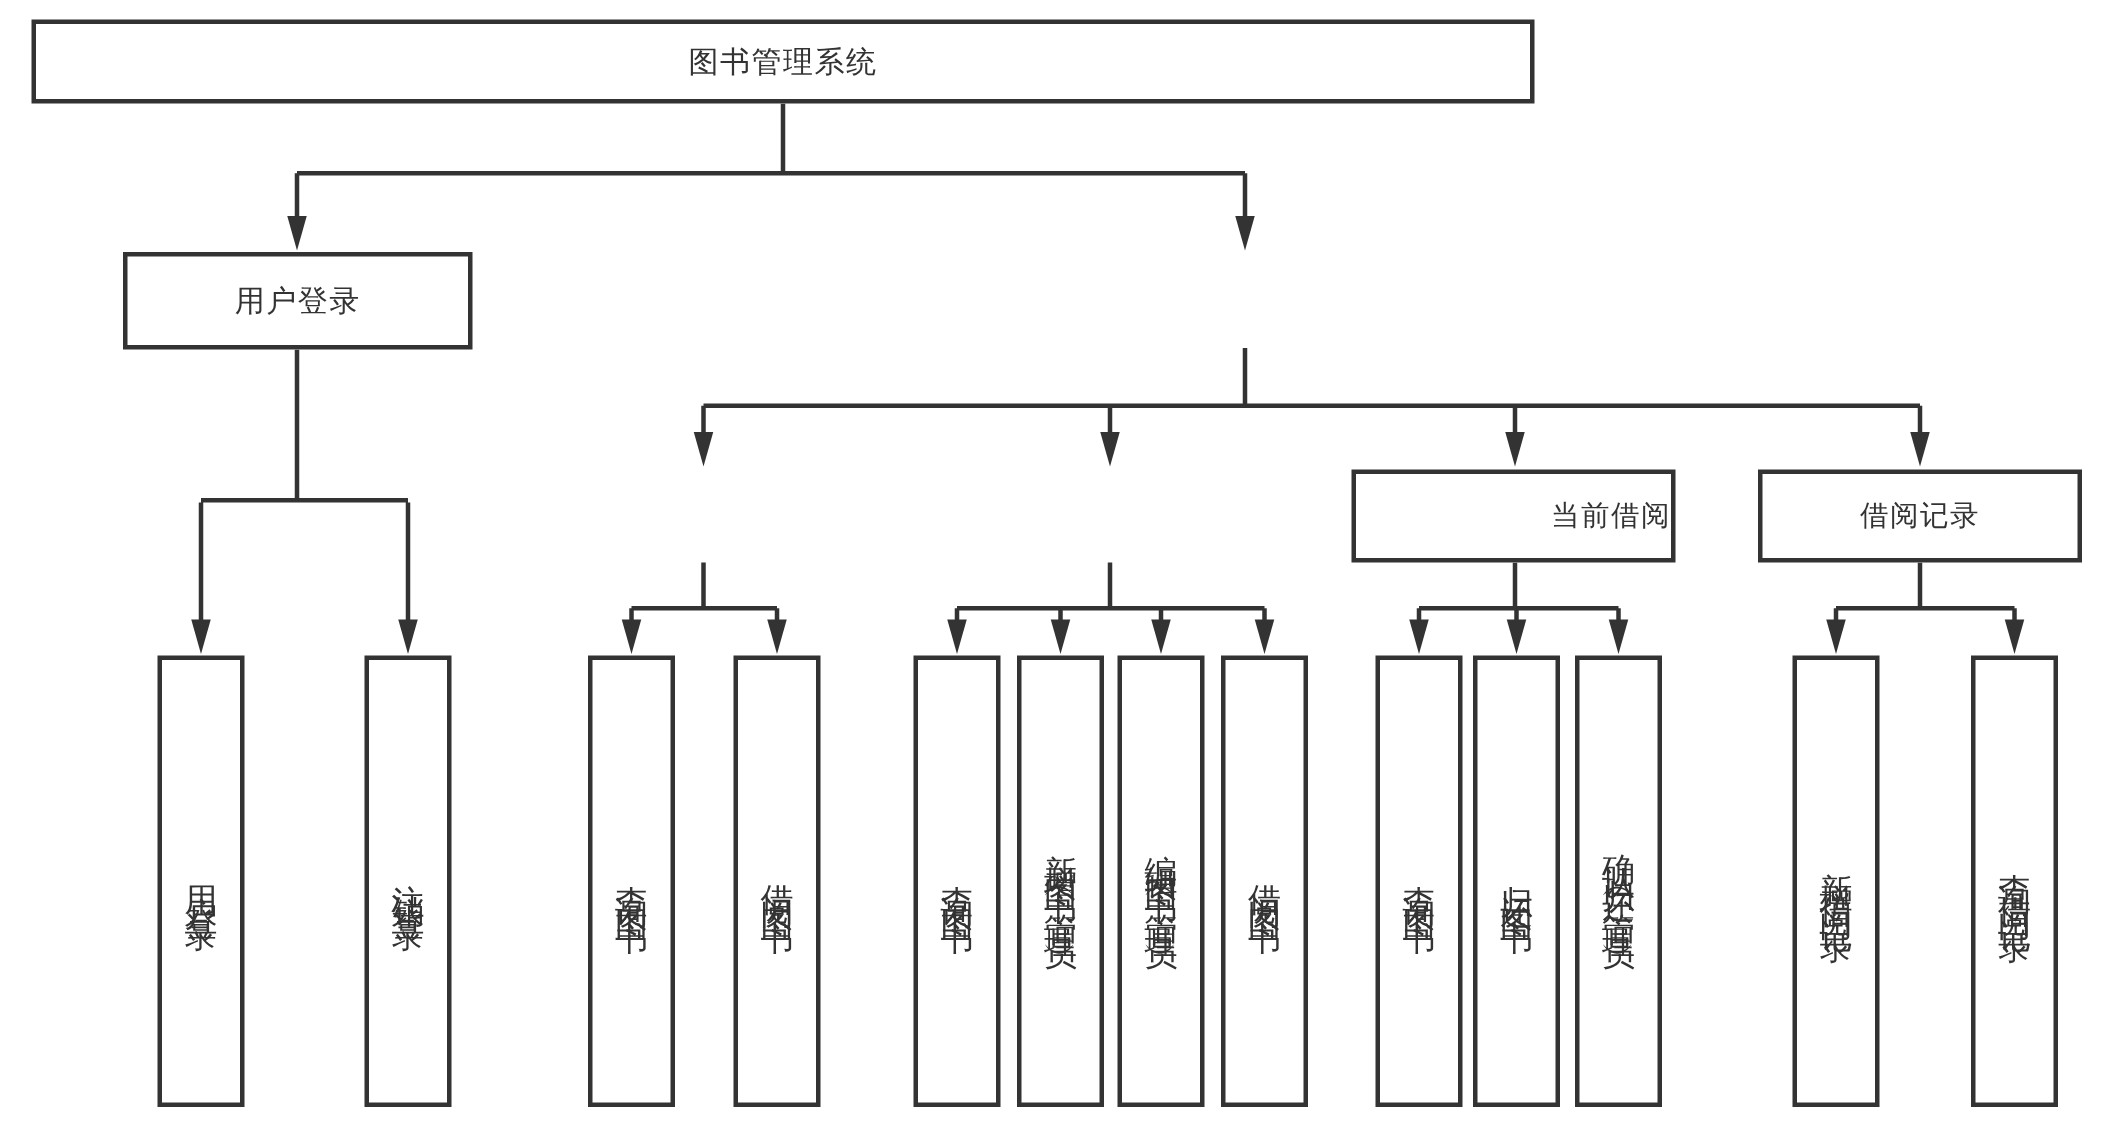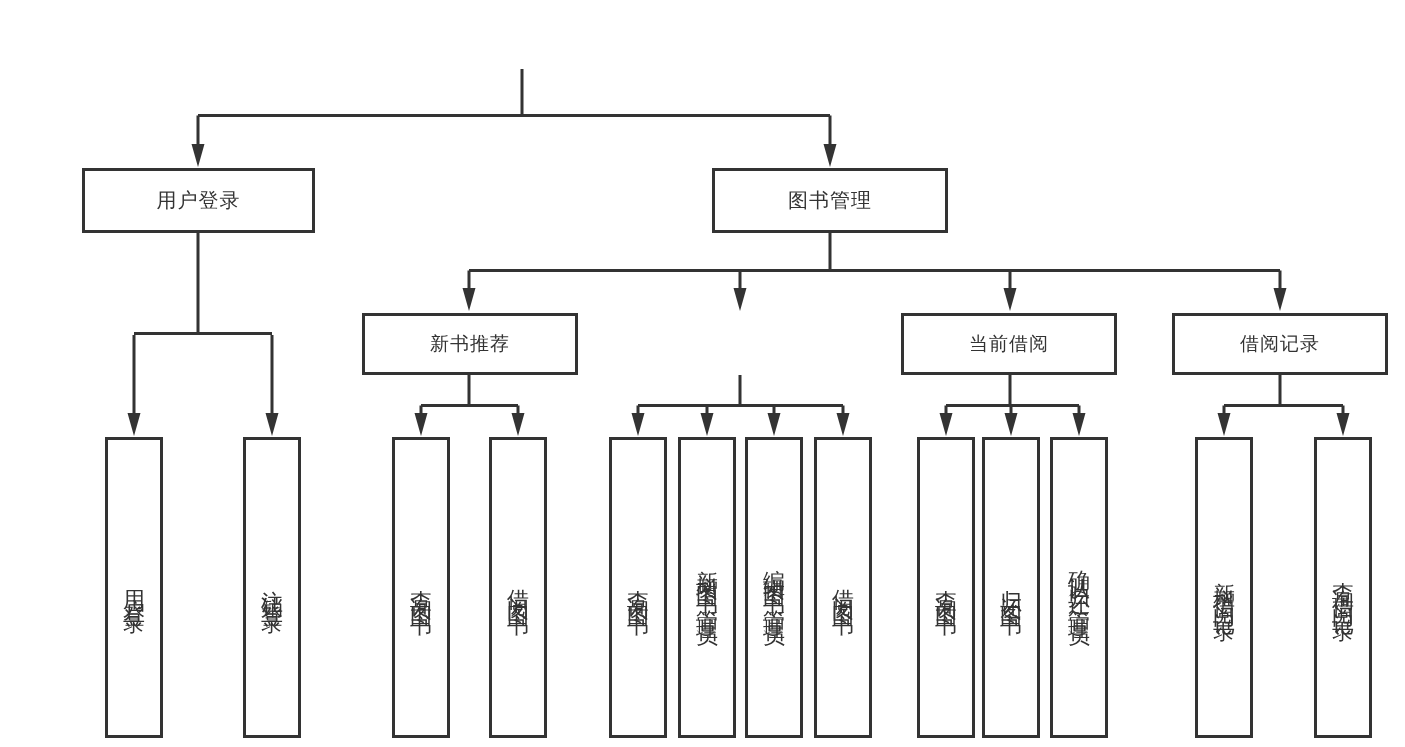--- a/index.html
+++ b/index.html
@@ -84,32 +84,29 @@
     <polygon points="707,436 700.5,413 713.5,413"></polygon>
     <polygon points="774,436 767.5,413 780.5,413"></polygon>
     <polygon points="843,436 836.5,413 849.5,413"></polygon>
     <polygon points="946,436 939.5,413 952.5,413"></polygon>
     <polygon points="1011,436 1004.5,413 1017.5,413"></polygon>
     <polygon points="1079,436 1072.5,413 1085.5,413"></polygon>
     <polygon points="1224,436 1217.5,413 1230.5,413"></polygon>
     <polygon points="1343,436 1336.5,413 1349.5,413"></polygon>
   </svg>
 
+  <div class="box hbox" style="left:21px;top:13px;width:1002px;height:56px;">
+    <span>图书管理系统</span>
+  </div>
 
   <div class="box hbox" style="left:82px;top:168px;width:233px;height:65px;">
     <span>用户登录</span>
   </div>
-  <div class="box hbox" style="left:712px;top:168px;width:236px;height:65px;">
-    <span>图书管理</span>
-  </div>
 
-  <div class="box hbox l3" style="left:362px;top:313px;width:216px;height:62px;">
-    <span>新书推荐</span>
-  </div>
-  <div class="box hbox l3" style="left:901px;top:313px;width:216px;height:62px;">
+  <div class="box hbox l3" style="left:901px;top:313px;width:216px;height:62px;justify-content:flex-end;">
     <span>当前借阅</span>
   </div>
   <div class="box hbox l3" style="left:1172px;top:313px;width:216px;height:62px;">
     <span>借阅记录</span>
   </div>
 
   <div class="box vbox" style="left:105px;">
     <span>用户登录</span>
   </div>
   <div class="box vbox" style="left:243px;">

